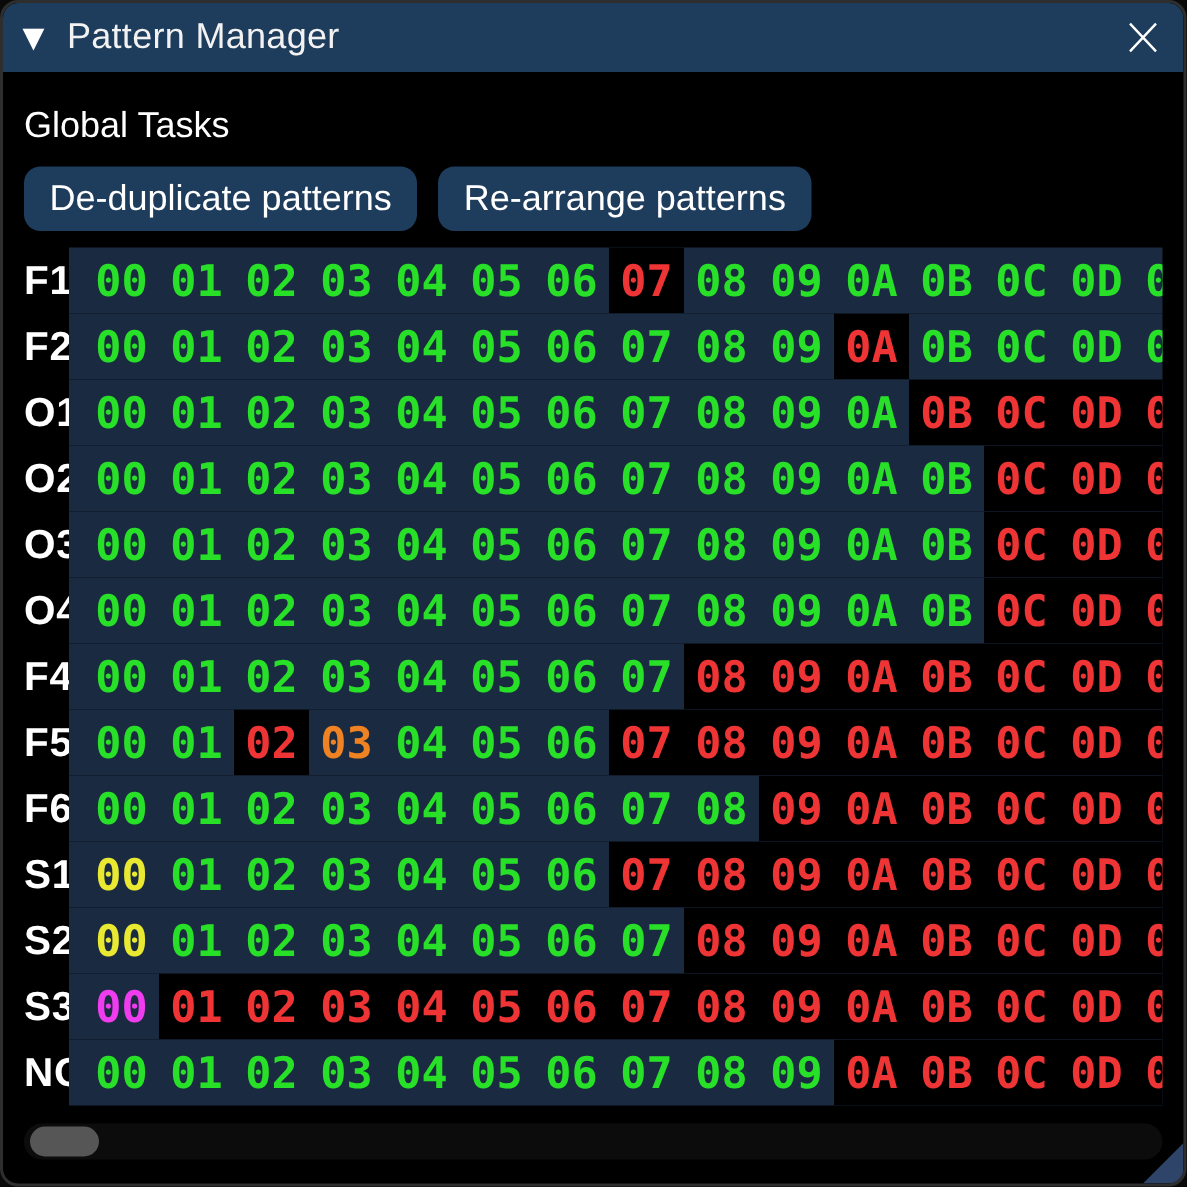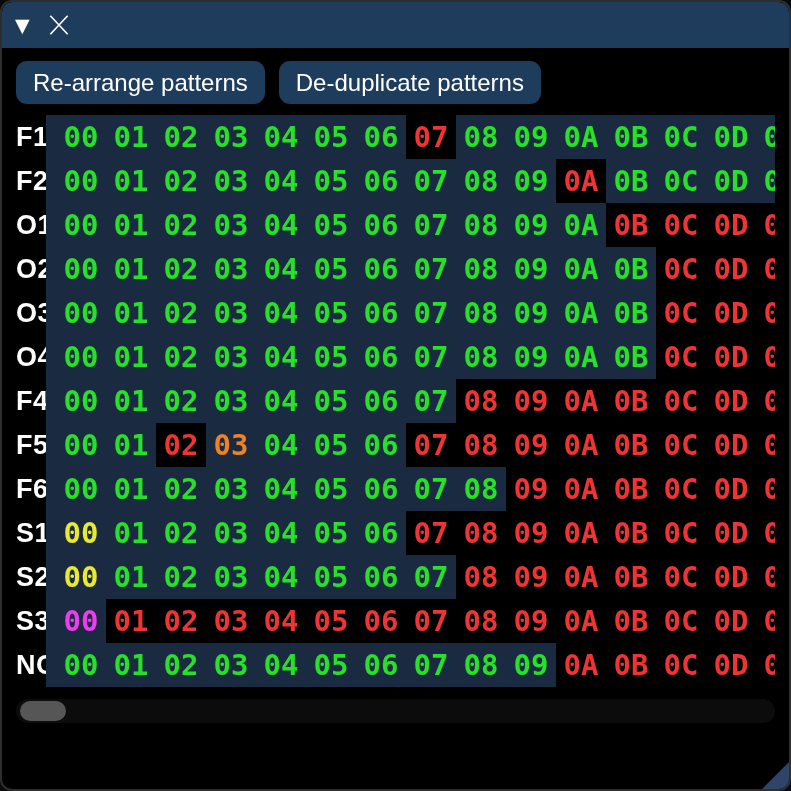--- a/index.html
+++ b/index.html
@@ -58,32 +58,34 @@
     border-left:27px solid transparent;border-bottom:27px solid #2e4468;
     cursor:nwse-resize;
   }
 </style>
 </head>
 <body>
 
 <div class="window">
   <div class="titlebar">
     <span class="collapse">▼</span>
+    <span class="title">Pattern Manager</span>
     <span class="close-btn">
       <svg width="26" height="26" viewBox="0 0 24 24">
         <path d="M4 3.5 L20 20.5 M20 3.5 L4 20.5" stroke="#ffffff" stroke-width="1.5" fill="none"></path>
       </svg>
     </span>
   </div>
 
   <div class="content">
+    <div class="heading">Global Tasks</div>
 
     <div class="btnrow">
+      <button class="task-btn">De-duplicate patterns</button>
       <button class="task-btn">Re-arrange patterns</button>
-      <button class="task-btn">De-duplicate patterns</button>
     </div>
 
     <div class="pm-grid" id="pattern-grid">
         <div class="pm-row">
           <div class="pm-label" style="color: rgb(255, 255, 255);">F1</div>
           <div class="pm-cells">
             <span class="pm-cell" style="color: rgb(40, 224, 40);">00</span>
             <span class="pm-cell" style="color: rgb(40, 224, 40);">01</span>
             <span class="pm-cell" style="color: rgb(40, 224, 40);">02</span>
             <span class="pm-cell" style="color: rgb(40, 224, 40);">03</span>

